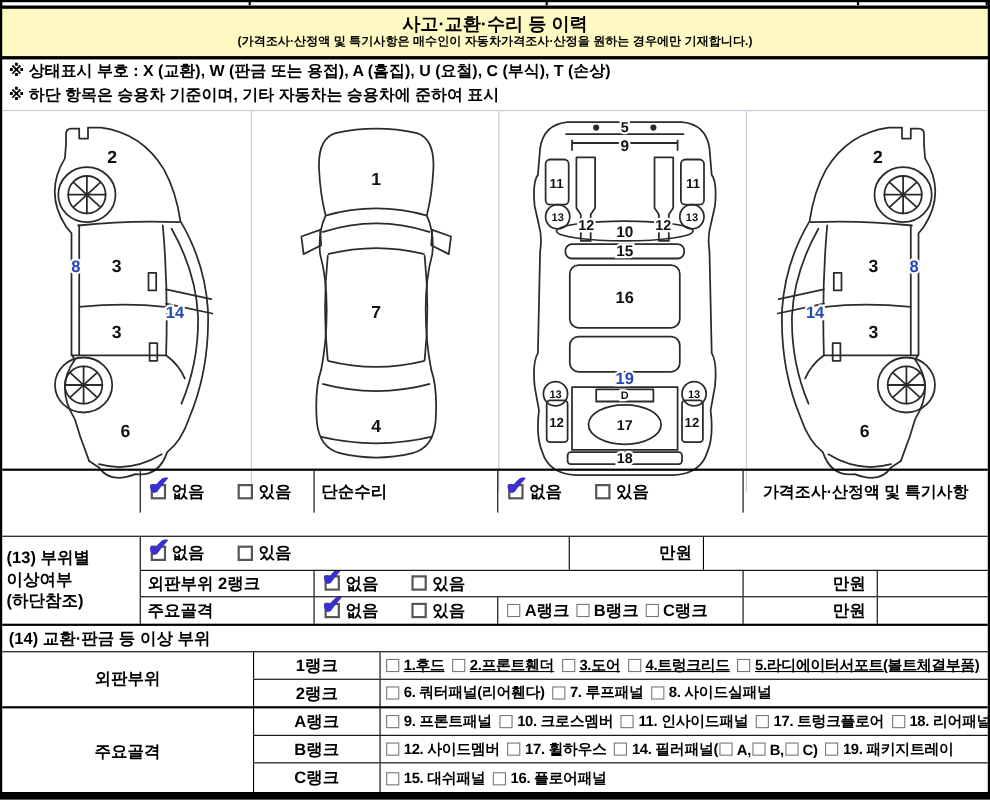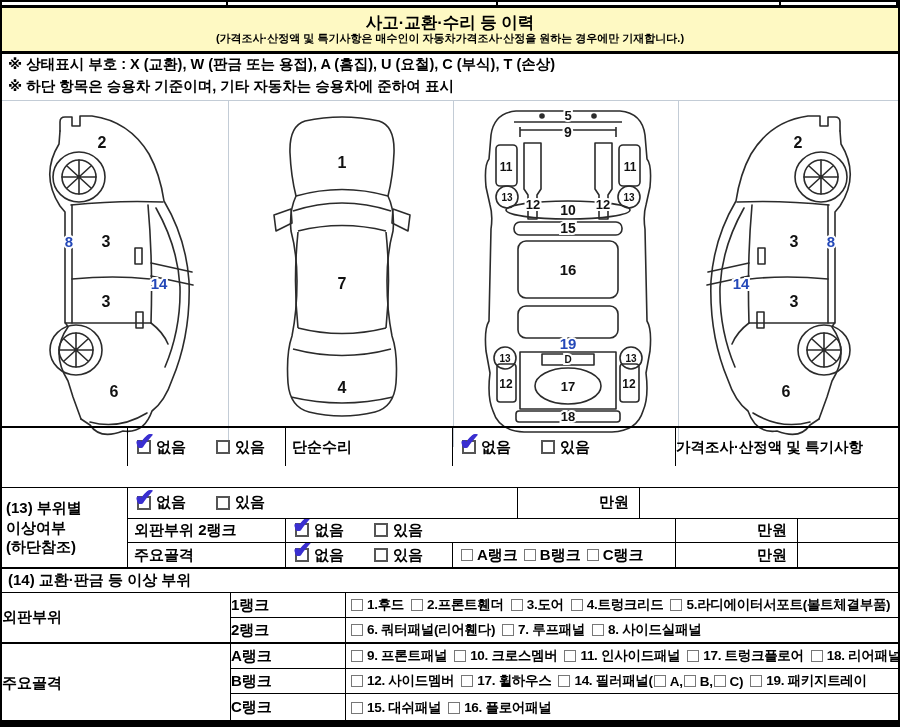--- a/index.html
+++ b/index.html
@@ -32,21 +32,21 @@
   svg text{font-family:"Liberation Sans","DejaVu Sans",sans-serif;font-weight:bold;fill:#111;}
   .hl{paint-order:stroke;stroke:#fff;stroke-width:4px;}
   .blue{fill:#2448b8;}
 
   
   .c{border-left:1px solid #000;display:flex;align-items:center;overflow:hidden;white-space:nowrap;}
   .c.first{border-left:none;}
   .lab{font-size:15px;font-weight:bold;}
   .sub{font-size:13px;font-weight:bold;margin-top:44px;}
   .pad{padding-left:6px;}
-  .center{}
+  .center{justify-content:center;}
   .right{justify-content:flex-end;padding-right:10px;}
 
   
   .check{position:relative;display:inline-flex;align-items:center;margin-right:5px;}
   .cb{display:inline-block;width:14px;height:14px;border:2px solid #555;background:#fff;}
   .tick{position:absolute;left:-3px;top:-13px;font-size:25px;font-weight:bold;color:#3a2fd0;
         text-shadow:0.7px 0 #3a2fd0, -0.5px 0 #3a2fd0;pointer-events:none;}
   .optgap{display:inline-block;width:30px;}
   .cbs{display:inline-block;width:12px;height:12px;border:1.5px solid #777;background:#fff;
        margin-right:4px;flex:none;}
@@ -359,21 +359,21 @@
 
   <div class="band" style="top:592px;height:50px;border-top:1px solid #000;">
     <div class="c first center" style="width:228px;">
       <span class="lab">외판부위</span>
     </div>
     <div style="width:668px;display:flex;flex-direction:column;">
       <div class="stackrow nf" style="height:25px;">
         <div class="c center" style="width:115px;">
             <span class="lab">1랭크</span>
           </div>
-        <div class="c items" style="width:553px;">
+        <div class="c items" style="width:553px;text-decoration:underline;">
           <span class="seg">
               <span class="cbs"></span>
               <span>1.후드</span>
             </span>
           <span class="seg">
               <span class="cbs"></span>
               <span>2.프론트휀더</span>
             </span>
           <span class="seg">
               <span class="cbs"></span>

